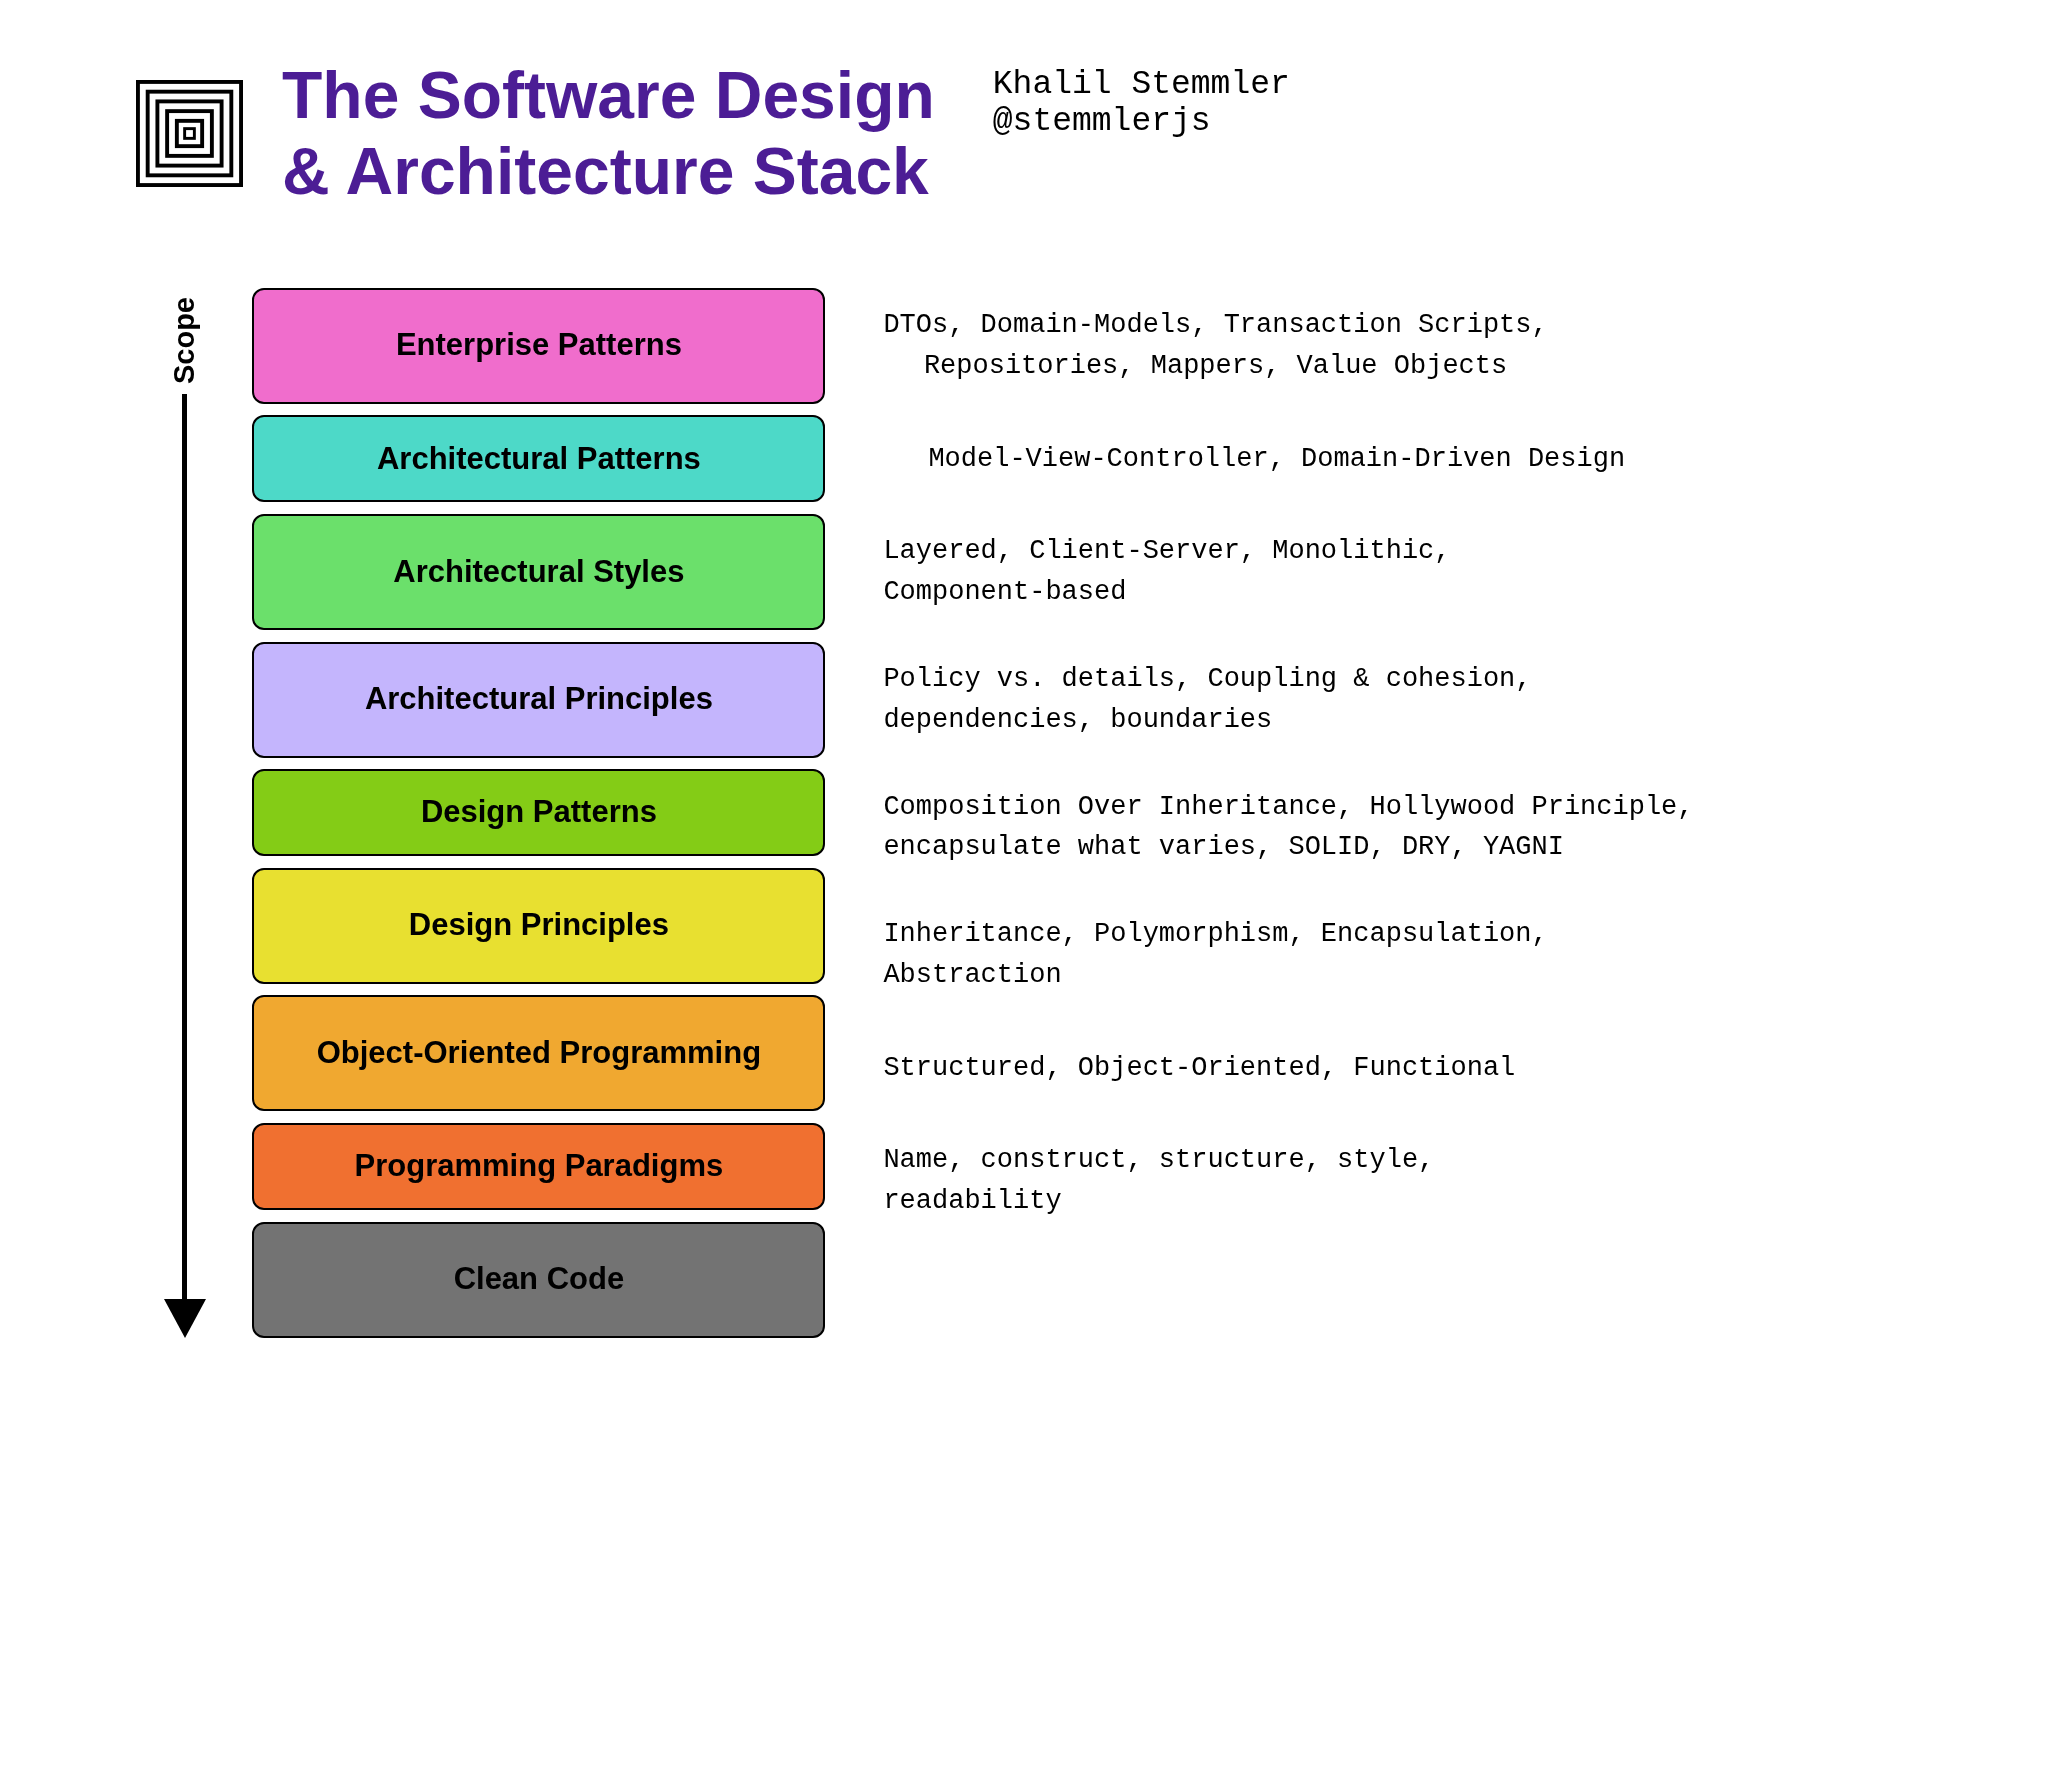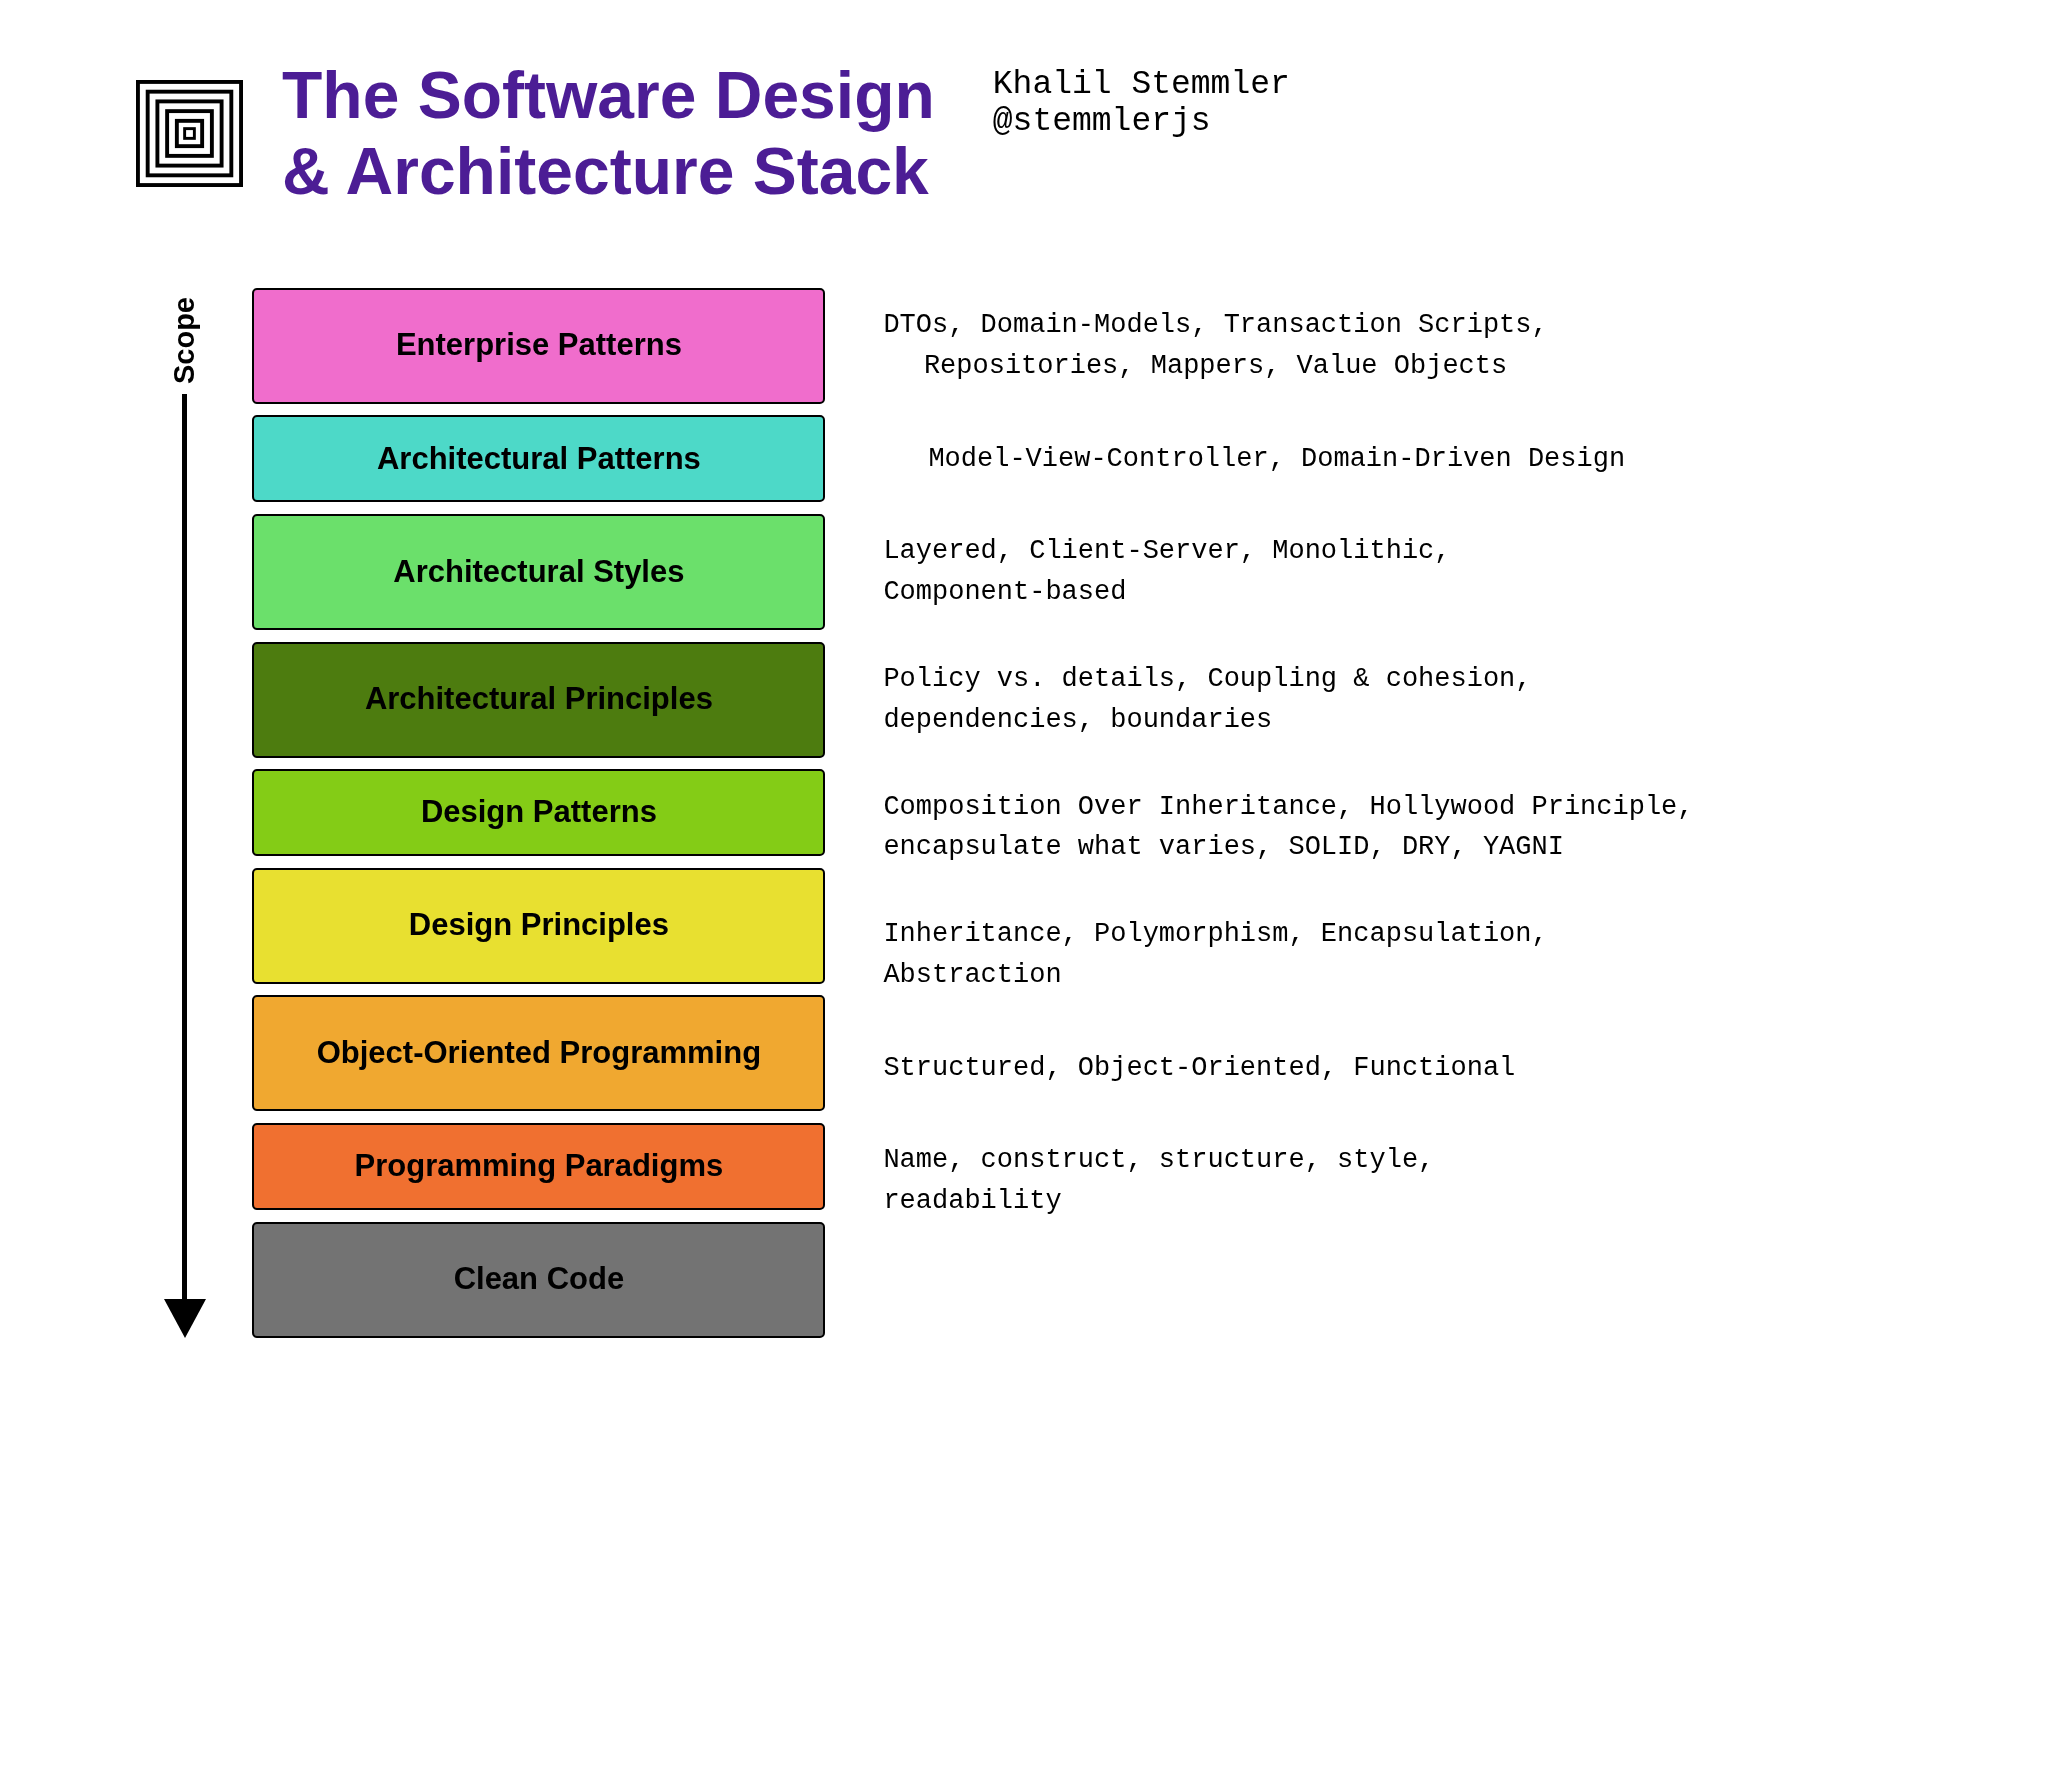--- a/index.html
+++ b/index.html
@@ -94,21 +94,21 @@
     .stack-column {
       width: 573px;
       flex-shrink: 0;
       display: flex;
       flex-direction: column;
       gap: 11.6px;
       margin-left: 19.4px;
     }
     .stack-item {
       border: 2.9px solid #000;
-      border-radius: 5px;
+      border-radius: 12px;
       display: flex;
       align-items: center;
       justify-content: center;
       text-align: center;
       padding: 17.5px 19.4px;
       min-height: 87px;
     }
     .stack-item-label {
       font-family: Arial, Helvetica, sans-serif;
       font-size: 31px;
@@ -175,21 +175,21 @@
   <div class="stack-column" id="stack-col">
       <div class="stack-item" style="background-color: rgb(240, 109, 204); min-height: 116px;">
         <span class="stack-item-label">Enterprise Patterns</span>
       </div>
       <div class="stack-item" style="background-color: rgb(77, 217, 200); min-height: 87px;">
         <span class="stack-item-label">Architectural Patterns</span>
       </div>
       <div class="stack-item" style="background-color: rgb(107, 224, 107); min-height: 116px;">
         <span class="stack-item-label">Architectural Styles</span>
       </div>
-      <div class="stack-item" style="background-color: #4d7c0f; min-height: 116px;">
+      <div class="stack-item" style="background-color: #c4b5fd; min-height: 116px;">
         <span class="stack-item-label">Architectural Principles</span>
       </div>
       <div class="stack-item" style="background-color: #84cc16; min-height: 87px;">
         <span class="stack-item-label">Design Patterns</span>
       </div>
       <div class="stack-item" style="background-color: rgb(232, 224, 48); min-height: 116px;">
         <span class="stack-item-label">Design Principles</span>
       </div>
       <div class="stack-item" style="background-color: rgb(240, 168, 48); min-height: 116px;">
         <span class="stack-item-label">Object-Oriented

